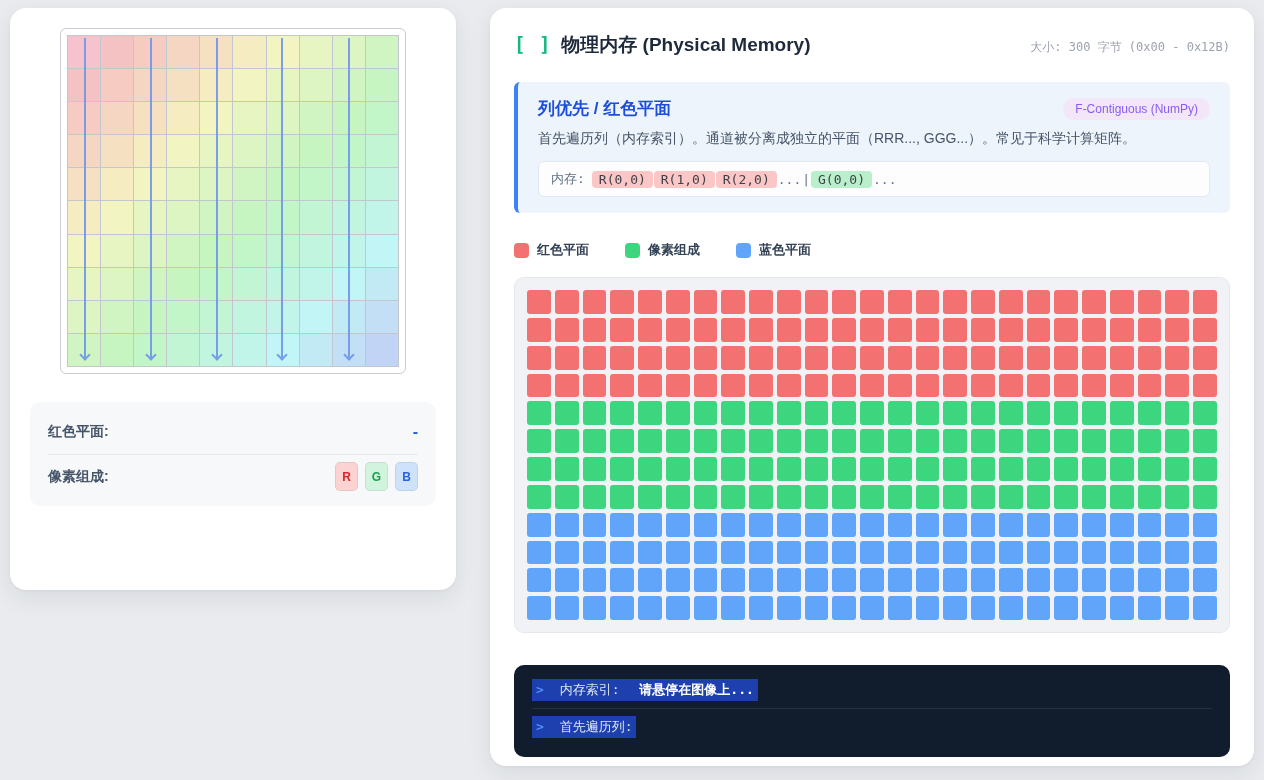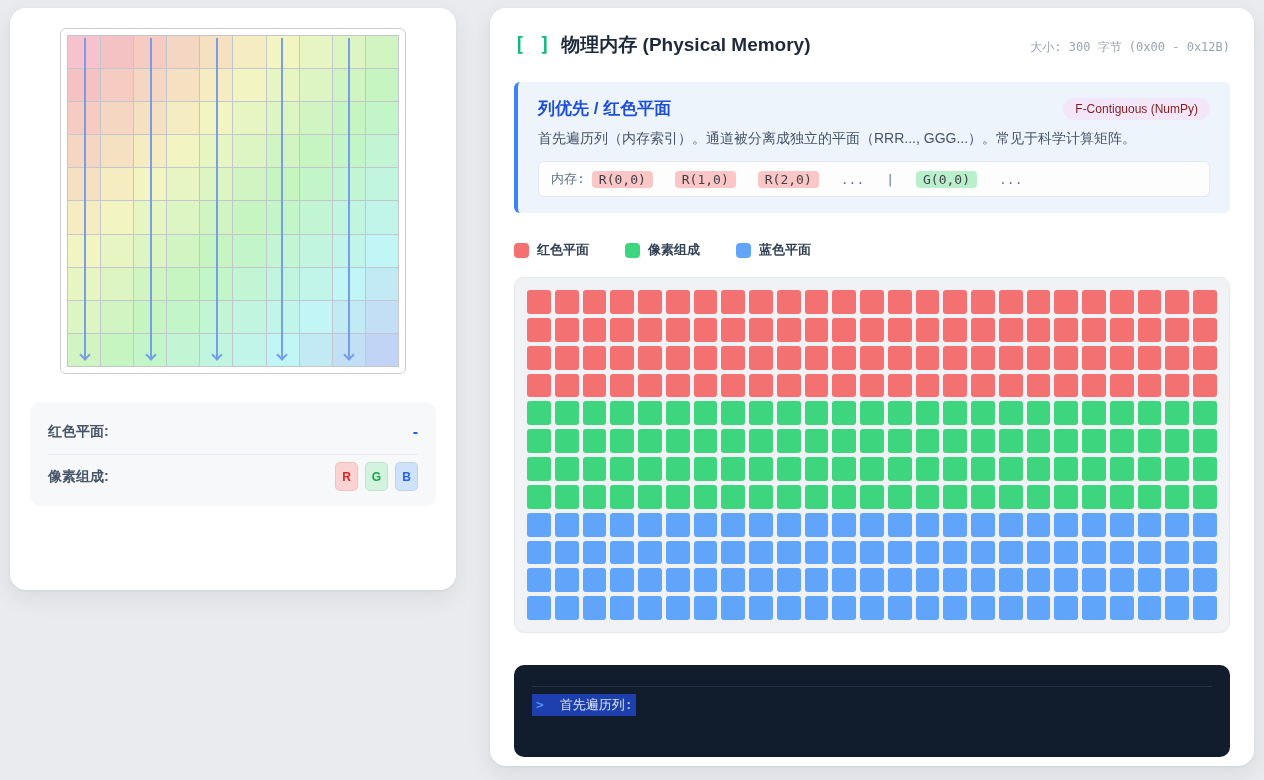--- a/index.html
+++ b/index.html
@@ -34,21 +34,21 @@
 
   
   .rc-header { display:flex; align-items:baseline; margin-bottom:24px; }
   .rc-brackets { font-family:"DejaVu Sans Mono", monospace; font-size:19px; font-weight:bold; color:#10b981; margin-right:10px; letter-spacing:1px; }
   .rc-title { font-size:19px; font-weight:bold; flex:1; }
   .rc-meta { font-family:"DejaVu Sans Mono", monospace; font-size:12px; color:#9ca3af; }
 
   .mode-panel { background:#edf4fc; border-left:4px solid #3b82f6; border-radius:6px; padding:15px 20px 16px; margin-bottom:28px; }
   .mode-head { display:flex; align-items:center; justify-content:space-between; }
   .mode-title { font-size:17px; font-weight:bold; color:#1d4ed8; }
-  .mode-badge { font-size:12px; color:#7f1d1d; background:#f3e6f9; border-radius:999px; padding:4px 12px; }
+  .mode-badge { font-size:12px; color:#8b5cf6; background:#f3e6f9; border-radius:999px; padding:4px 12px; }
   .mode-desc { font-size:14px; color:#475569; margin-top:10px; }
   .mem-strip { margin-top:13px; background:#fdfdfe; border:1px solid #e2e8f0; border-radius:6px; padding:8px 12px; font-family:"DejaVu Sans Mono", monospace; font-size:13px; color:#64748b; display:flex; align-items:center; gap:7px; }
   .mem-chip { padding:1px 7px; border-radius:4px; color:#3f3f46; }
   .mem-chip.red { background:#fbc6c6; }
   .mem-chip.green { background:#b9f0cb; }
   .mem-plain { color:#64748b; }
 
   .legend { display:flex; gap:36px; margin-bottom:18px; }
   .legend-item { display:flex; align-items:center; gap:8px; }
   .legend-swatch { width:15px; height:15px; border-radius:4px; }
@@ -217,21 +217,21 @@
   </div>
 
   <div class="mode-panel">
     <div class="mode-head">
       <span class="mode-title">列优先 / 红色平面</span>
       <span class="mode-badge">F-Contiguous (NumPy)</span>
     </div>
     <div class="mode-desc">首先遍历列（内存索引）。通道被分离成独立的平面（RRR..., GGG...）。常见于科学计算矩阵。</div>
     <div class="mem-strip">
       <span>内存:</span>
-      <span class="mem-strip-chips" style="display:flex;gap:22px;align-items:center;">
+      <span class="mem-strip-chips" style="display:flex;gap:1px;align-items:center;">
           <span class="mem-chip mono red">R(0,0)</span>
           <span class="mem-chip mono red">R(1,0)</span>
           <span class="mem-chip mono red">R(2,0)</span>
           <span class="mem-plain mono">...</span>
           <span class="mem-plain mono">|</span>
           <span class="mem-chip mono green">G(0,0)</span>
           <span class="mem-plain mono">...</span>
         </span>
     </div>
   </div>
@@ -550,20 +550,27 @@
         <div class="mem-cell" style="background: rgb(96, 165, 250);"></div>
         <div class="mem-cell" style="background: rgb(96, 165, 250);"></div>
         <div class="mem-cell" style="background: rgb(96, 165, 250);"></div>
         <div class="mem-cell" style="background: rgb(96, 165, 250);"></div>
         <div class="mem-cell" style="background: rgb(96, 165, 250);"></div>
         <div class="mem-cell" style="background: rgb(96, 165, 250);"></div>
       </div>
   </div>
 
   <div class="console">
+    <div class="console-line">
+      <span class="hl">
+        <span class="prompt">&gt;</span>
+        <span class="c-label" style="margin-left:8px;">内存索引:</span>
+        <span class="c-value" style="margin-left:12px;">请悬停在图像上...</span>
+      </span>
+    </div>
     <div class="console-divider"></div>
     <div class="console-line">
       <span class="hl">
         <span class="prompt">&gt;</span>
         <span class="c-label" style="margin-left:8px;">首先遍历列:</span>
       </span>
     </div>
   </div>
 </div>
 

